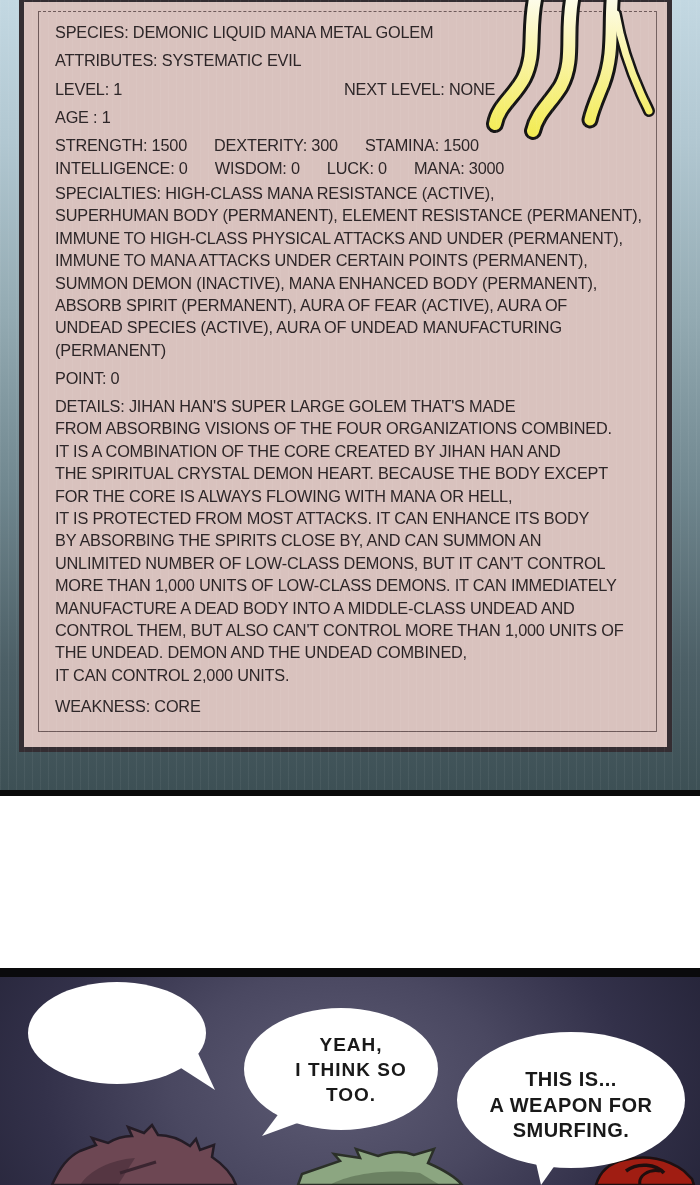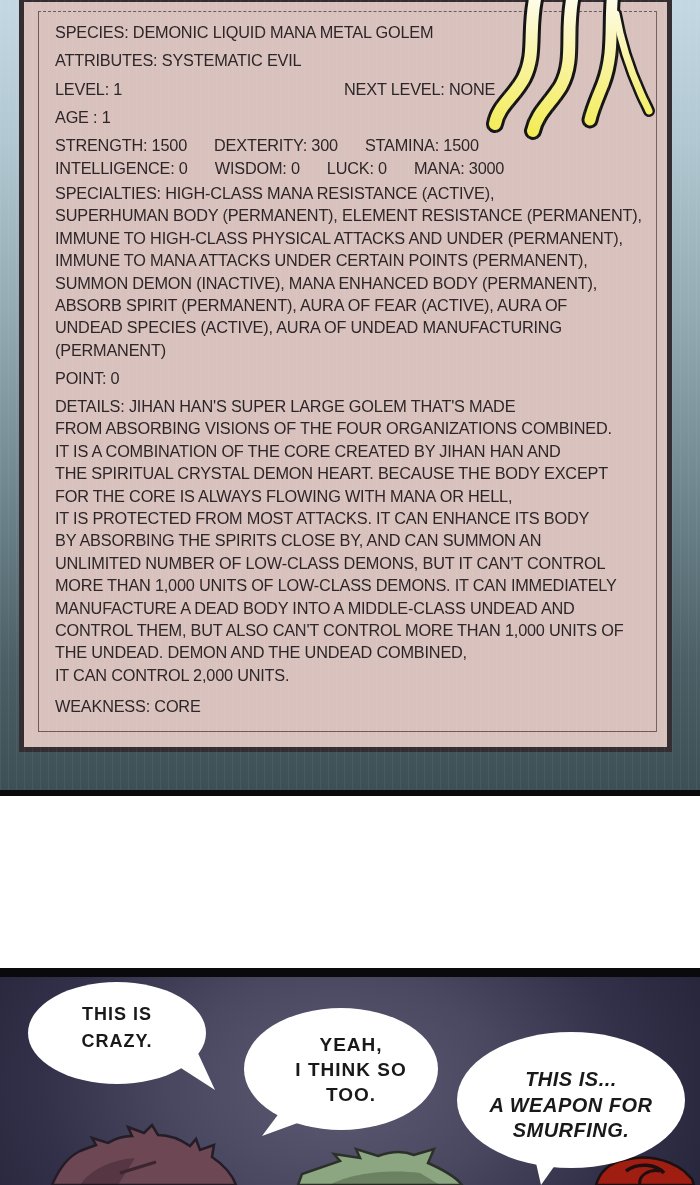--- a/index.html
+++ b/index.html
@@ -43,21 +43,21 @@
     position:absolute;left:0;top:977px;width:700px;height:208px;
     background:radial-gradient(ellipse 430px 300px at 48% 52%,#5d5b74 0%,#4a4861 38%,#33314a 68%,#232236 100%);
   }
   .scene-svg{position:absolute;left:0;top:0;}
   .bubble-text{
     position:absolute;color:#191919;font-weight:bold;text-align:center;
     white-space:pre-line;
   }
   .bt1{left:32px;top:24px;width:170px;font-size:18px;line-height:27px;letter-spacing:1px;}
   .bt2{left:251px;top:55px;width:200px;font-size:19px;line-height:25px;letter-spacing:1px;}
-  .bt3{left:456px;top:90px;width:230px;font-size:20px;line-height:25.5px;letter-spacing:.5px;font-style:italic;}
+  .bt3{left:456px;top:90px;width:230px;font-size:20px;line-height:25.5px;letter-spacing:.5px;}
 </style>
 </head>
 <body>
 
 <div class="top-scene">
   <div class="status-window">
     <div class="inner-border"></div>
     <div class="sw-text t-species">SPECIES: DEMONIC LIQUID MANA METAL GOLEM</div>
     <div class="sw-text t-attributes">ATTRIBUTES: SYSTEMATIC EVIL</div>
     <div class="sw-text t-level"><span class="level-first">LEVEL: 1</span><span>NEXT LEVEL: NONE</span></div>
@@ -145,21 +145,19 @@
 
     <g fill="#ffffff">
       <path d="M 170 84 L 215 113 L 197 74 Z"></path>
       <ellipse cx="117" cy="56" rx="89" ry="51"></ellipse>
       <path d="M 283 131 L 262 159 L 314 140 Z"></path>
       <ellipse cx="341" cy="92" rx="97" ry="61"></ellipse>
       <path d="M 536 186 L 541 208 L 558 184 Z"></path>
       <ellipse cx="571" cy="123" rx="114" ry="68"></ellipse>
     </g>
   </svg>
-  <div class="bubble-text bt1">THIS IS
-CRAZY.</div>
   <div class="bubble-text bt2">YEAH,
 I THINK SO
 TOO.</div>
   <div class="bubble-text bt3">THIS IS...
 A WEAPON FOR
 SMURFING.</div>
 </div>
 
 </body></html>

